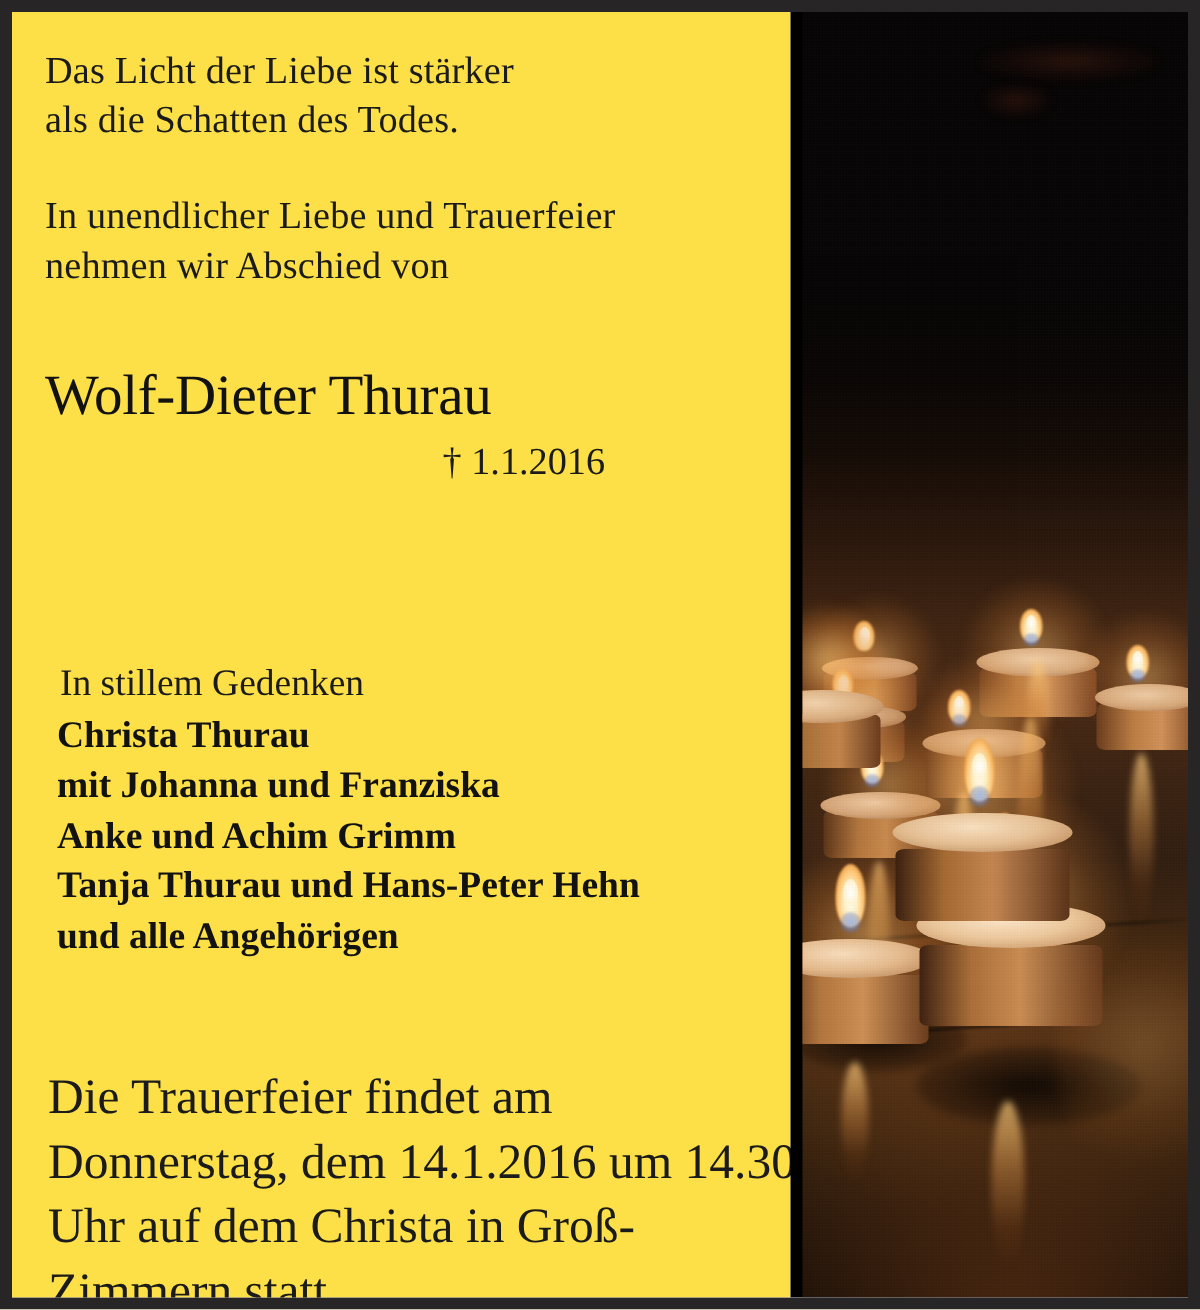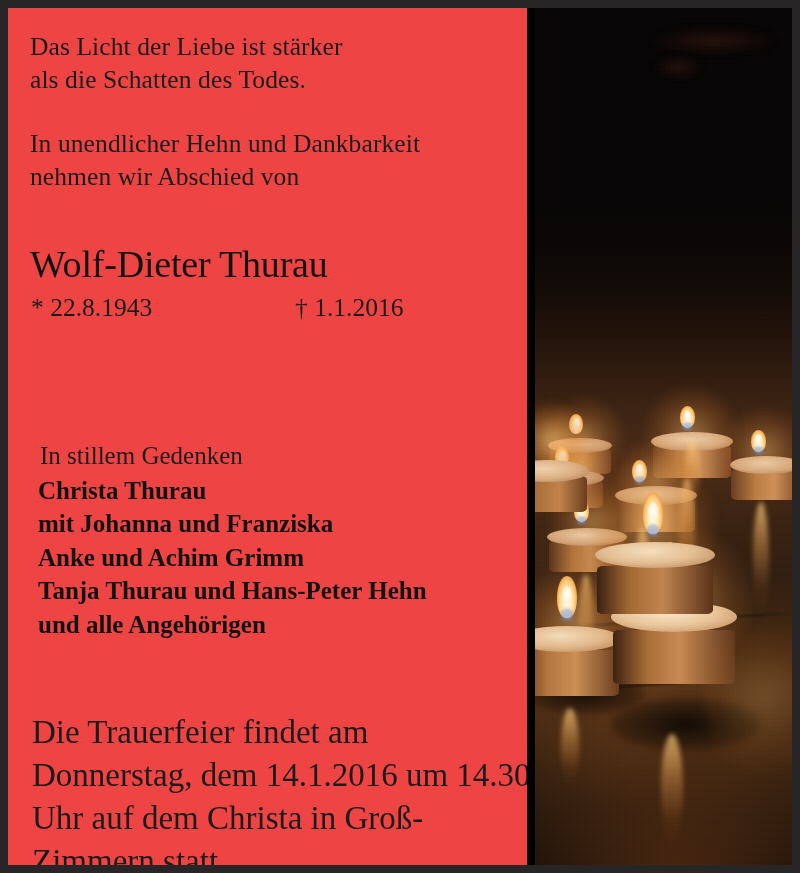--- a/index.html
+++ b/index.html
@@ -21,21 +21,21 @@
     overflow: hidden;
   }
 
   
   .text-col {
     position: absolute;
     left: 0;
     top: 0;
     width: 519px;
     height: 857px;
-    background: #ef4444;
+    background: #fde047;
     box-sizing: border-box;
     padding: 22px 14px 0 22px;
   }
 
   .quote-block {
     font-size: 25.5px;
     line-height: 1.30;
     color: #1b1b1b;
     letter-spacing: 0.1px;
   }
@@ -233,29 +233,28 @@
 <div class="notice">
 
   <div class="text-col">
 
     <div class="quote-block">
       <div class="para">
         <div>Das Licht der Liebe ist stärker</div>
         <div>als die Schatten des Todes.</div>
       </div>
       <div class="para">
-        <div>In unendlicher Hehn und Dankbarkeit</div>
+        <div>In unendlicher Liebe und Trauerfeier</div>
         <div>nehmen wir Abschied von</div>
       </div>
     </div>
 
     <div class="name-block">
       <div class="deceased-name">Wolf-Dieter Thurau</div>
       <div class="dates-row">
-        <span class="date-birth">* 22.8.1943</span>
         <span class="date-death">† 1.1.2016</span>
       </div>
     </div>
 
     <div class="mourners">
       <div class="mourners-intro">In stillem Gedenken</div>
       <div class="mourner-line">Christa Thurau</div>
       <div class="mourner-line">mit Johanna und Franziska</div>
       <div class="mourner-line">Anke und Achim Grimm</div>
       <div class="mourner-line">Tanja Thurau und Hans-Peter Hehn</div>

